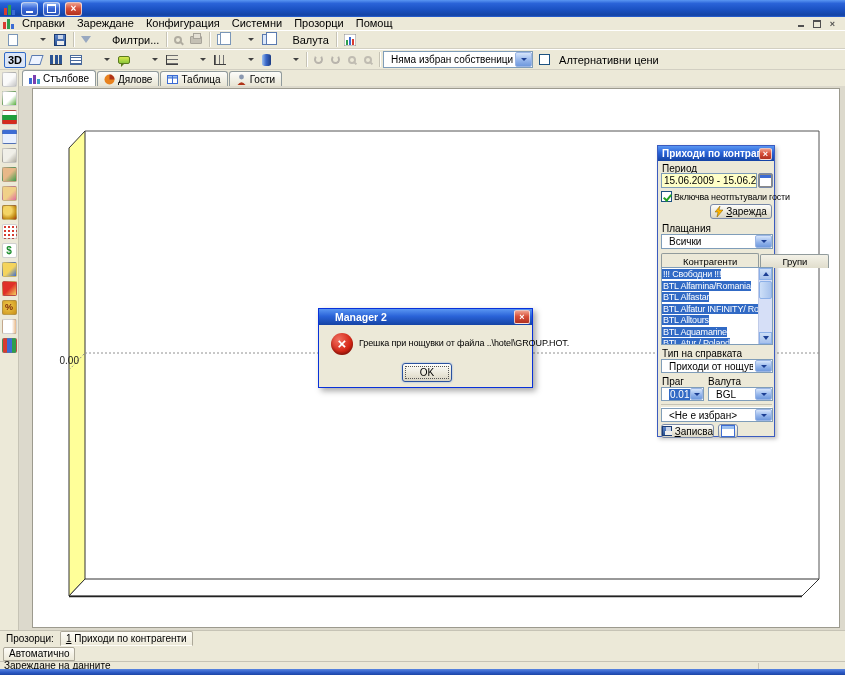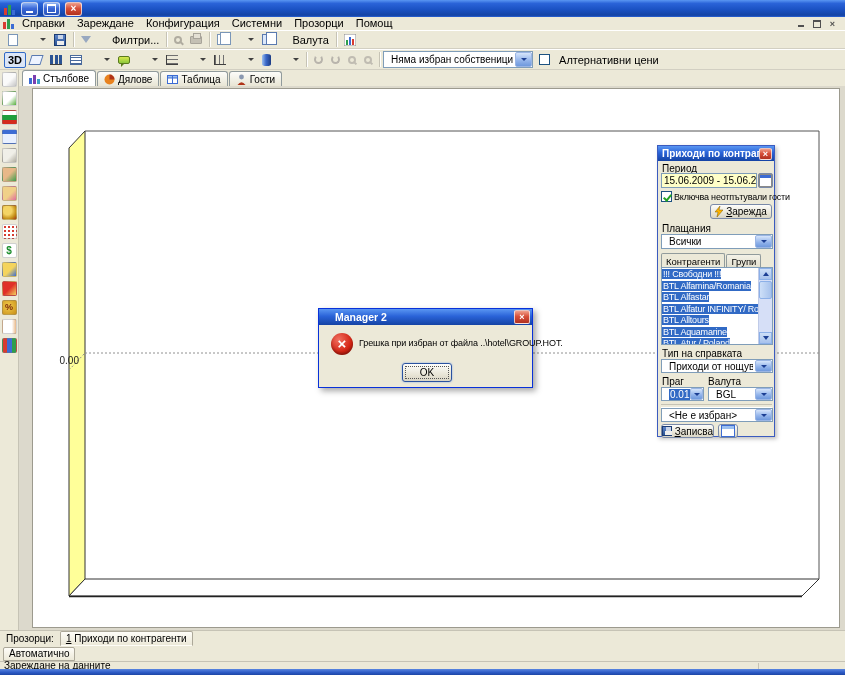--- a/index.html
+++ b/index.html
@@ -133,21 +133,21 @@
      display:flex;align-items:center;justify-content:center;box-sizing:border-box}
   .panel-body{position:relative;height:227px}
   .plabel{position:absolute;left:4px;font-size:10px}
   .field{position:absolute;background:#ffffc8;border:1px solid #7f9db9;box-sizing:border-box;
      font-size:10px;display:flex;align-items:center;padding-left:2px;white-space:nowrap;overflow:hidden}
   .sq-btn{position:absolute;border:1px solid #7a8aa8;border-radius:2px;background:linear-gradient(#fdfdfb,#e4e1d2);
      display:flex;align-items:center;justify-content:center;box-sizing:border-box}
   .xp-btn{border:1px solid #7a8aa8;border-radius:3px;background:linear-gradient(#fdfdfb,#e9e6d8 60%,#d8d4c4);
      display:inline-flex;align-items:center;justify-content:center;gap:3px;font-size:10px;box-sizing:border-box}
   .ptabs{position:absolute;left:3px;display:flex;align-items:flex-end}
-  .ptab{height:13px;padding:0 4px;font-size:9.5px;border:1px solid #919b9c;border-bottom:none;
+  .ptab{height:13px;padding:0 21px;font-size:9.5px;border:1px solid #919b9c;border-bottom:none;
      border-radius:2px 2px 0 0;background:linear-gradient(#f4f2e8,#e0ddcc);margin-right:1px;display:flex;align-items:center}
   .ptab.active{background:#ece9d8;height:14px}
   .listbox{position:absolute;left:3px;width:112px;background:#fff;border:1px solid #7f9db9;
      box-sizing:border-box;display:flex}
   .list-items{flex:1;overflow:hidden}
   .list-item{height:9.5px;line-height:9.5px;font-size:9px;letter-spacing:-0.2px;color:#fff;background:#316ac5;
      white-space:nowrap;overflow:hidden;padding-left:1px}
   .sbar{width:13px;background:#d6dff7;display:flex;flex-direction:column;border-left:1px solid #c0cbe8}
   .sarrow{height:12px;background:linear-gradient(180deg,#cddff8,#a7c2ec);border:1px solid #8cb0e8;
      display:flex;align-items:center;justify-content:center;box-sizing:border-box}
@@ -496,21 +496,21 @@
   </div>
 </div>
 
 <div class="dialog">
   <div class="dialog-title">
     <span class="t">Manager 2</span>
     <span class="xbtn" style="width:16px;height:14px">×</span>
   </div>
   <div style="position:relative;height:63px">
     <span class="err-icon">×</span>
-    <span class="err-msg">Грешка при избран от файла ..\hotel\GROUP.HOT.</span>
+    <span class="err-msg">Грешка при нощувки от файла ..\hotel\GROUP.HOT.</span>
     <span class="okbtn">OK</span>
   </div>
 </div>
 
 <div class="windowsbar">
   <span>Прозорци:</span>
   <span class="wbtn">
       <span><span class="u">1</span><span> Приходи по контрагенти</span></span>
     </span>
 </div>

